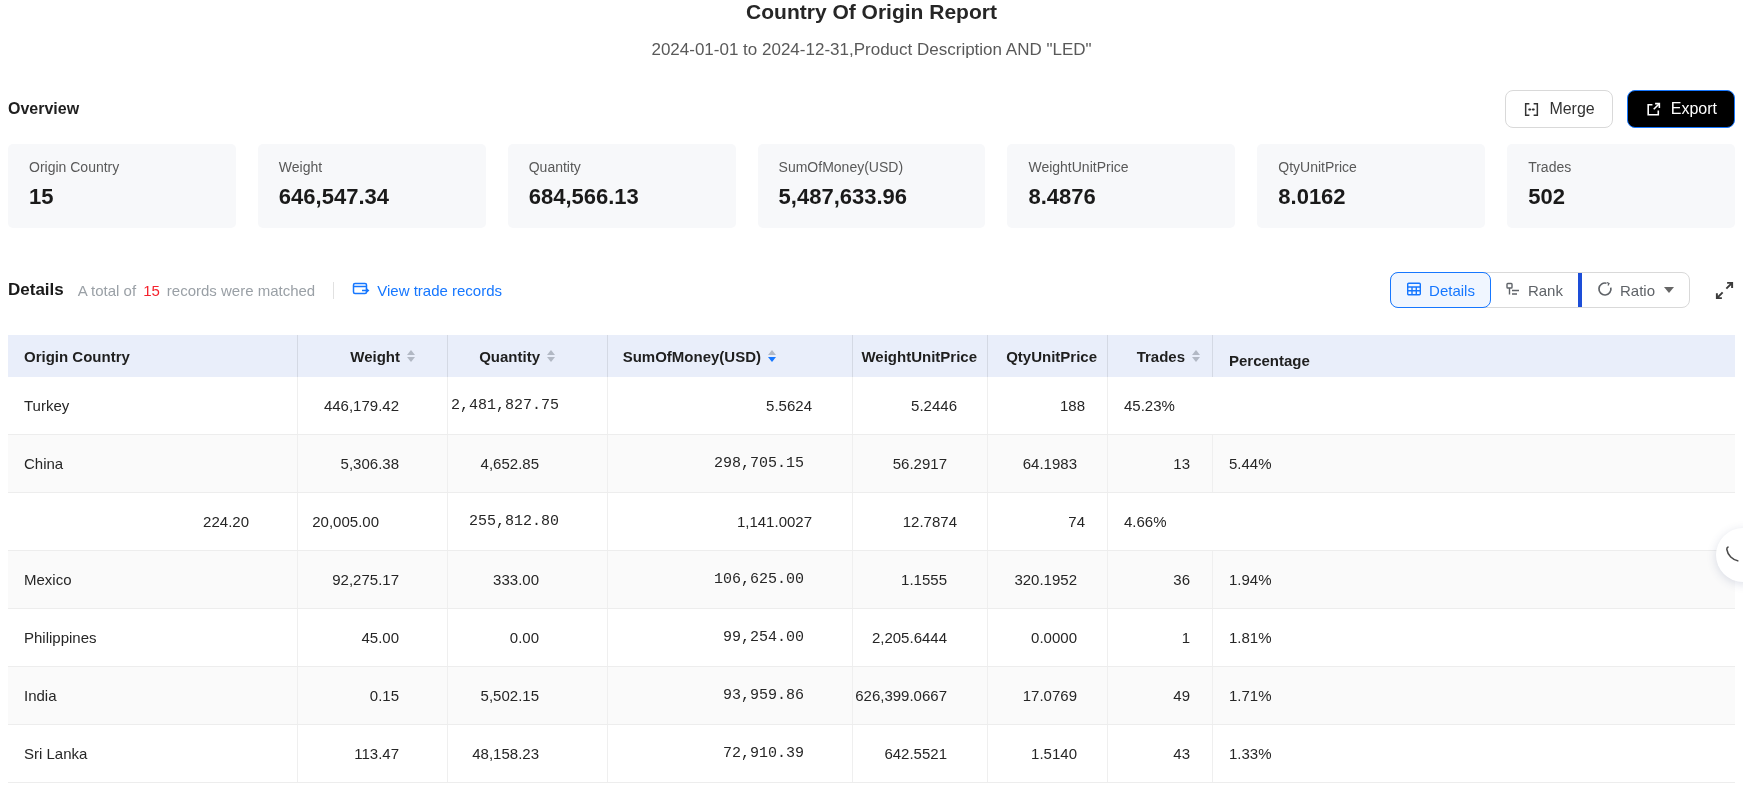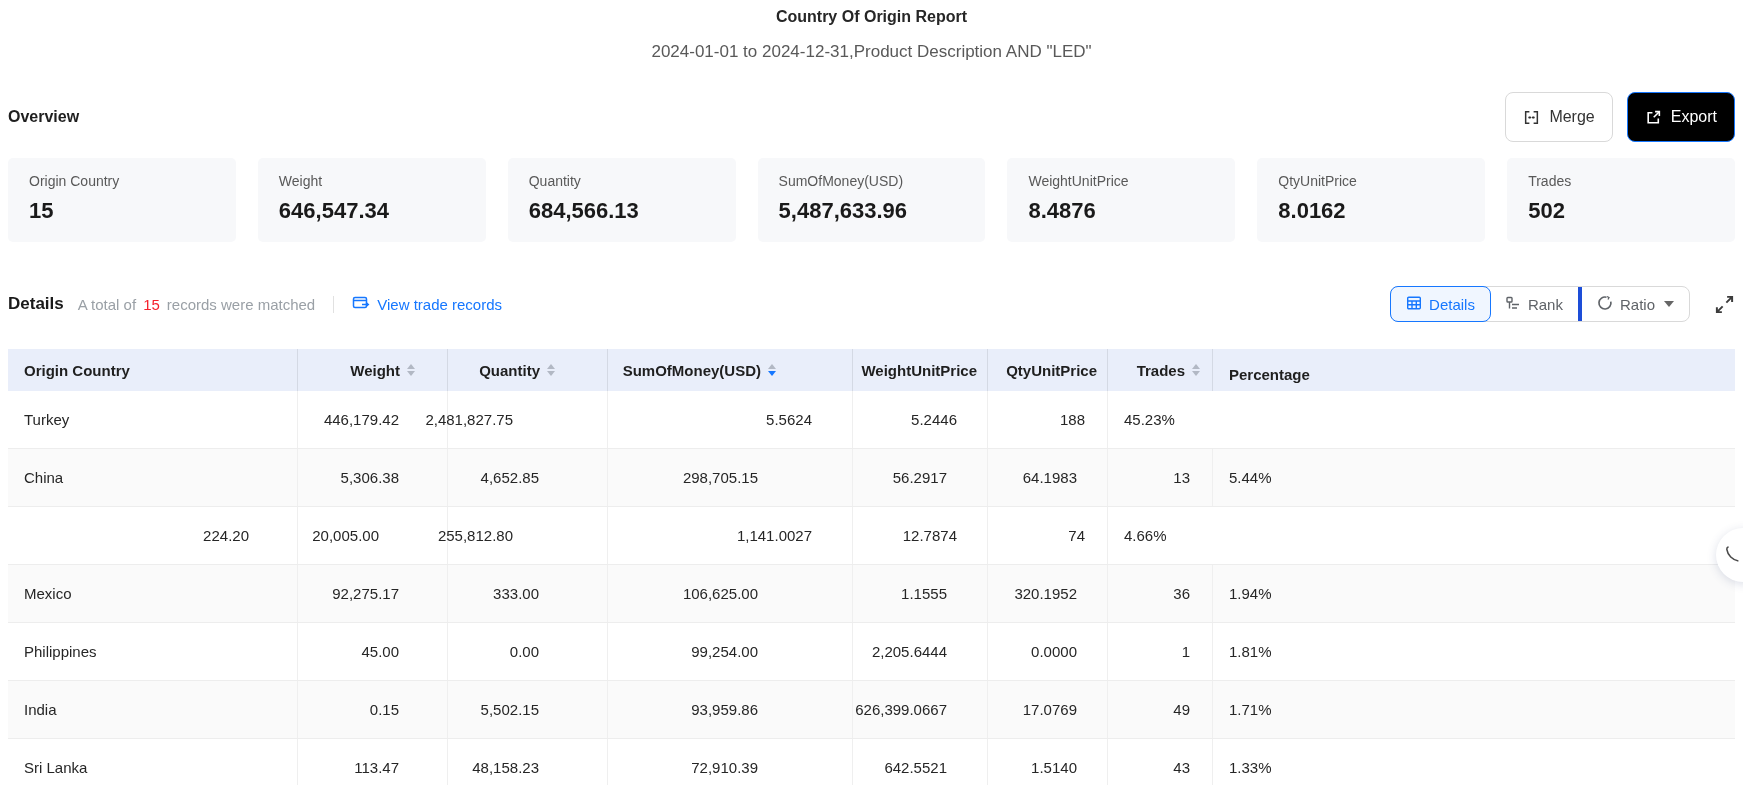--- a/index.html
+++ b/index.html
@@ -1,28 +1,28 @@
 <!DOCTYPE html>
 <html><head>
 <meta charset="utf-8">
 <style>
   * { box-sizing: border-box; margin: 0; padding: 0; }
   html, body { width: 1743px; height: 785px; overflow: hidden; background: #fff;
     font-family: "Liberation Sans", sans-serif; color: #262626; position: relative; }
 
-  .page-title { text-align: center; padding-top: 8px; font-size: 16px; font-weight: 700; color: #262626; }
+  .page-title { text-align: center; padding-top: 0; font-size: 21px; font-weight: 700; color: #262626; }
   .page-subtitle { text-align: center; margin-top: 16px; font-size: 17px; font-weight: 500; color: #595959; }
 
   .section { padding: 0 8px; }
 
   
   .overview-bar { margin-top: 30px; display: flex; align-items: center; justify-content: space-between; }
   .overview-label { font-size: 16px; font-weight: 700; color: #1f1f1f; }
   .btn-group { display: flex; gap: 14px; }
-  .btn { height: 50px; border-radius: 8px; display: inline-flex; align-items: center; gap: 9px;
+  .btn { height: 38px; border-radius: 8px; display: inline-flex; align-items: center; gap: 9px;
     padding: 0 17px; font-size: 16px; cursor: pointer; }
   .btn-merge { background: #fff; border: 1px solid #d9d9d9; color: #333; }
   .btn-export { background: #000000; border: 1px solid #1677ff; color: #fff; }
   .btn svg { display: block; }
 
   
   .cards { display: flex; gap: 22px; margin-top: 16px; }
   .card { flex: 1; background: #f7f8fa; border-radius: 5px; padding: 15px 21px 18px; min-width: 0; }
   .card-label { font-size: 14px; color: #595959; }
   .card-value { margin-top: 9px; font-size: 22px; font-weight: 700; color: #1a1a1a; white-space: nowrap; }
@@ -50,21 +50,21 @@
   .thead { background: #e9eefa; height: 42px; }
   .trow { height: 58px; background: #fff; border-bottom: 1px solid #ededed; }
   .trow.zebra { background: #fafafa; }
   .th, .td { display: flex; align-items: center; min-width: 0; font-size: 15px; }
   .th { font-weight: 700; color: #1f1f1f; border-right: 1px solid #d4d9e4; }
   .th:last-child { border-right: none; }
   .td { color: #262626; border-right: 1px solid #efefef; white-space: nowrap; }
   .td:last-child { border-right: none; }
   .right { justify-content: flex-end; }
   .td.c0 { padding-left: 16px; } .td.c1 { padding-right: 48px; } .td.c2 { padding-right: 68px; }
-  .td.c3 { padding-right: 94px; } .td.c4 { padding-right: 40px; } .td.c5 { padding-right: 30px; }
+  .td.c3 { padding-right: 48px; font-family: Liberation Mono, monospace; } .td.c4 { padding-right: 40px; } .td.c5 { padding-right: 30px; }
   .td.c6 { padding-right: 22px; } .td.c7 { padding-left: 16px; }
   .th.c0 { padding-left: 16px; } .th.c1 { padding-right: 32px; } .th.c2 { padding-right: 52px; }
   .th.c3 { padding-right: 76px; } .th.c4 { padding-right: 10px; } .th.c5 { padding-right: 10px; }
   .th.c6 { padding-right: 12px; } .th.c7 { padding-left: 16px; margin-top: 8px; }
 
   .sorter { display: inline-flex; flex-direction: column; margin-left: 7px; cursor: pointer; }
   .caret { width: 0; height: 0; border-left: 4.5px solid transparent; border-right: 4.5px solid transparent; display: block; }
   .caret.up { border-bottom: 5.5px solid #b2b8c4; margin-bottom: 2.5px; }
   .caret.dn { border-top: 5.5px solid #b2b8c4; }
   .sort-desc .caret.dn { border-top-color: #1677ff; }

